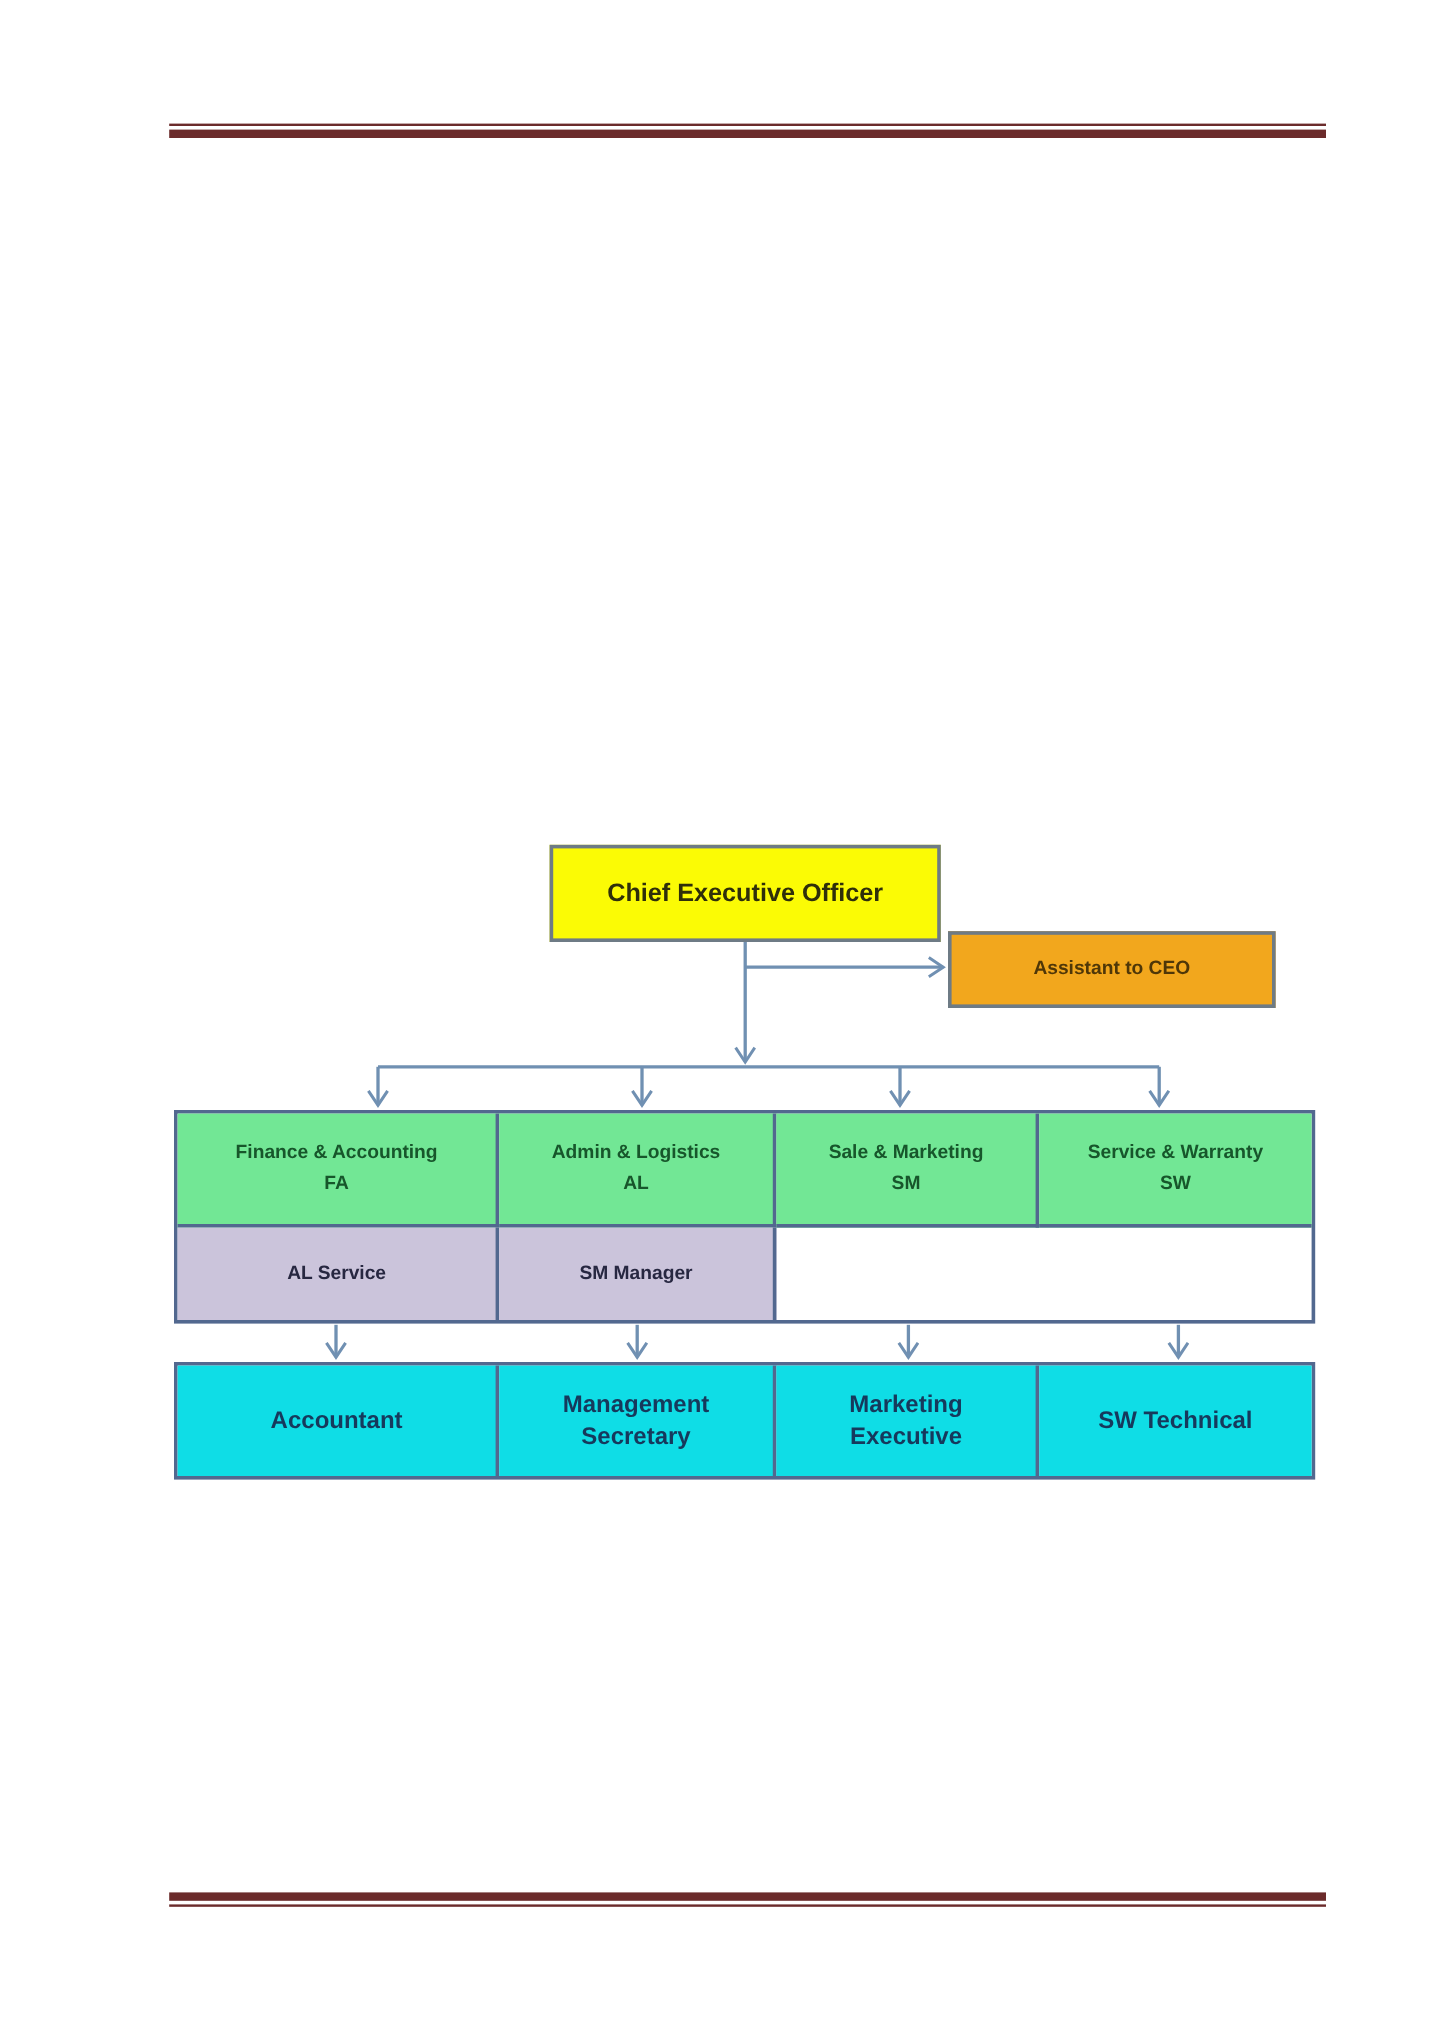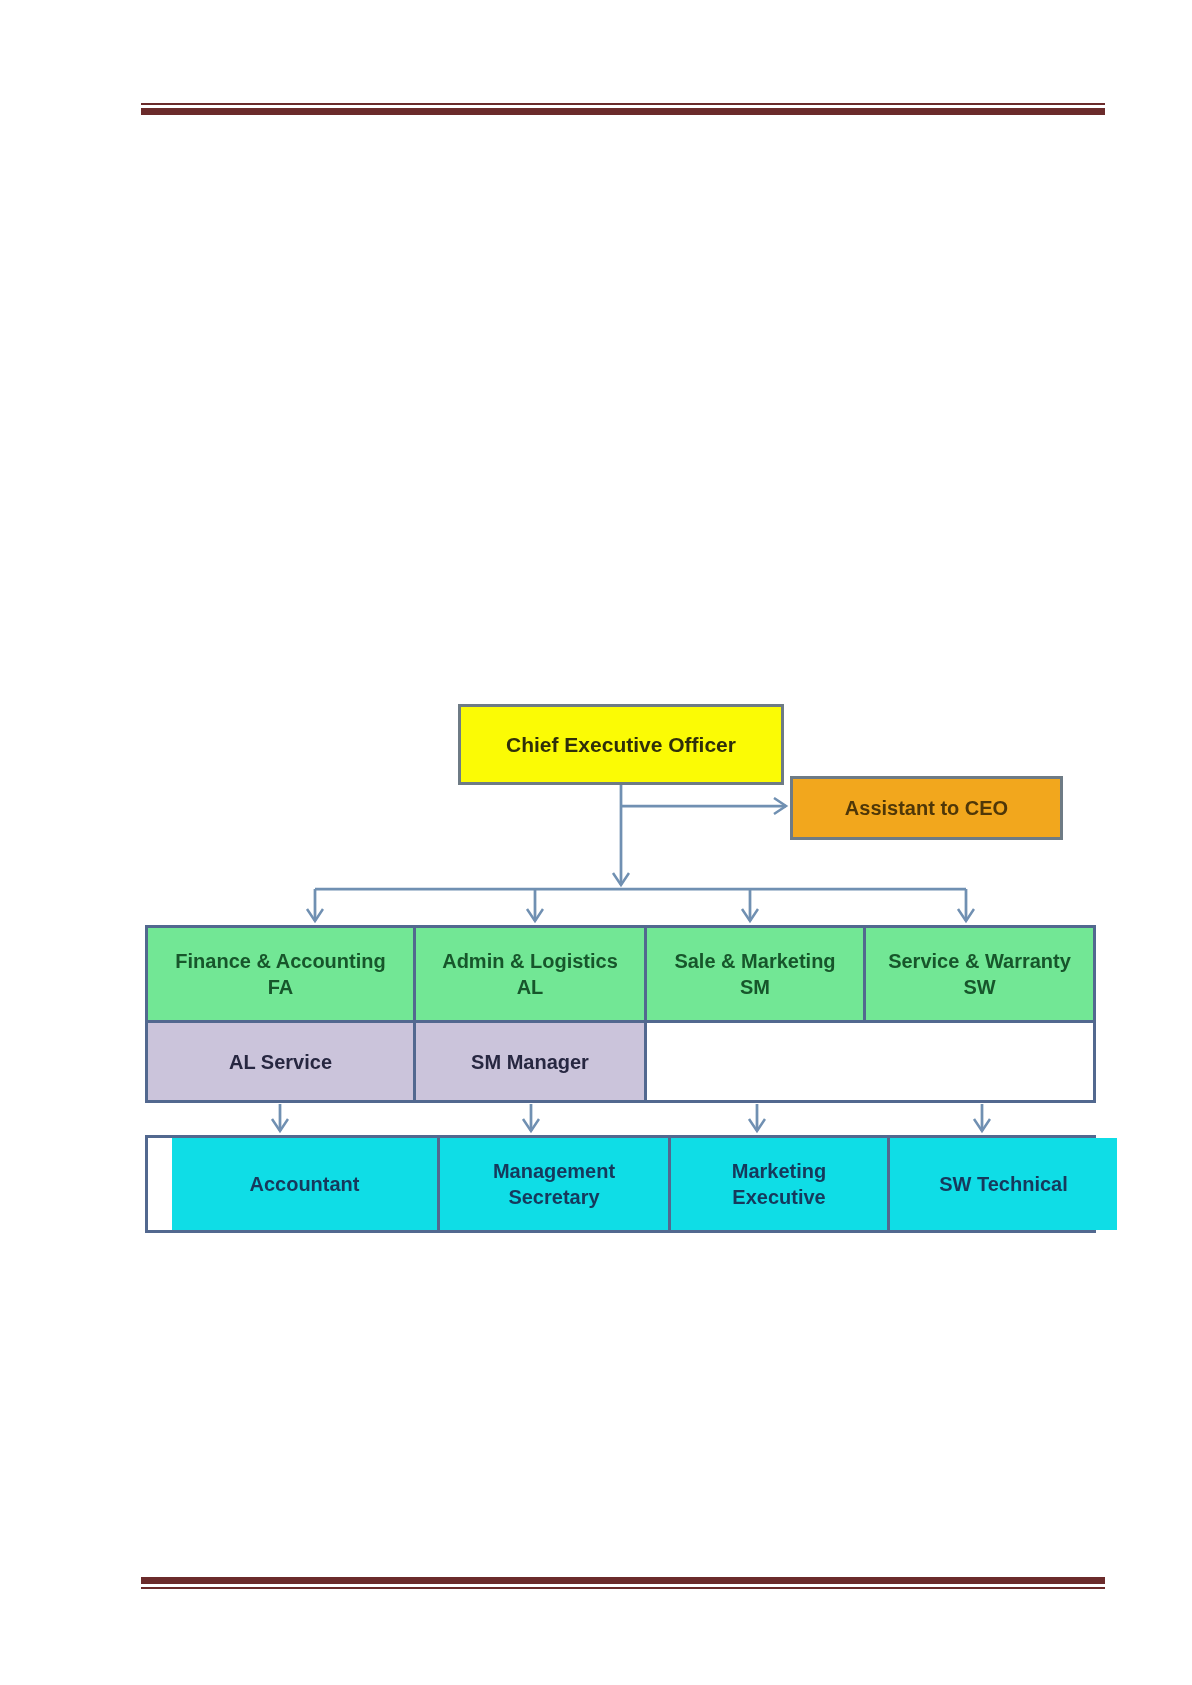--- a/index.html
+++ b/index.html
@@ -24,44 +24,44 @@
     position:absolute; display:flex; align-items:center; justify-content:center;
     text-align:center; font-weight:bold; box-sizing:border-box;
     border:3px solid var(--box-border);
   }
   .ceo-box {
     left:458px; top:704px; width:326px; height:81px;
     background:var(--ceo-fill); color:var(--ceo-text); font-size:21px;
   }
   .assistant-box {
     left:790px; top:776px; width:273px; height:64px;
-    background:var(--assistant-fill); color:var(--assistant-text); font-size:20px;
+    background:var(--assistant-fill); color:var(--assistant-text); font-size:16px;
   }
 
   
   .org-table {
     position:absolute; left:145px; top:925px; width:951px; height:178px;
     box-sizing:border-box; border:3px solid var(--table-border);
     display:grid; grid-template-columns:268px 231px 219px 227px; grid-template-rows:95px 77px;
   }
   .org-table .cell {
     box-sizing:border-box; display:flex; flex-direction:column;
     align-items:center; justify-content:center; text-align:center;
-    font-weight:bold; font-size:20px; line-height:26px;
+    font-weight:bold; font-size:16px; line-height:26px;
     border-right:3px solid var(--table-border);
   }
   .org-table .cell.last-col { border-right:none; }
   .org-table .dept { background:var(--department-fill); color:var(--department-text); border-bottom:3px solid var(--table-border); }
   .org-table .mgr  { background:var(--manager-fill);   color:var(--manager-text); }
 
   
   .staff-row {
     position:absolute; left:145px; top:1135px; width:951px; height:98px;
     box-sizing:border-box; border:3px solid var(--table-border);
-    display:grid; grid-template-columns:268px 231px 219px 227px;padding-left:24px;
+    display:grid; grid-template-columns:268px 231px 219px 227px;
   }
   .staff-row .cell {
     box-sizing:border-box; display:flex; align-items:center; justify-content:center;
     text-align:center; font-weight:bold; font-size:20px; line-height:26px;
     background:var(--staff-fill); color:var(--staff-text);
     border-right:3px solid var(--table-border);
   }
   .staff-row .cell.last-col { border-right:none; }
   .staff-row .label { max-width:172px; }
 </style>

